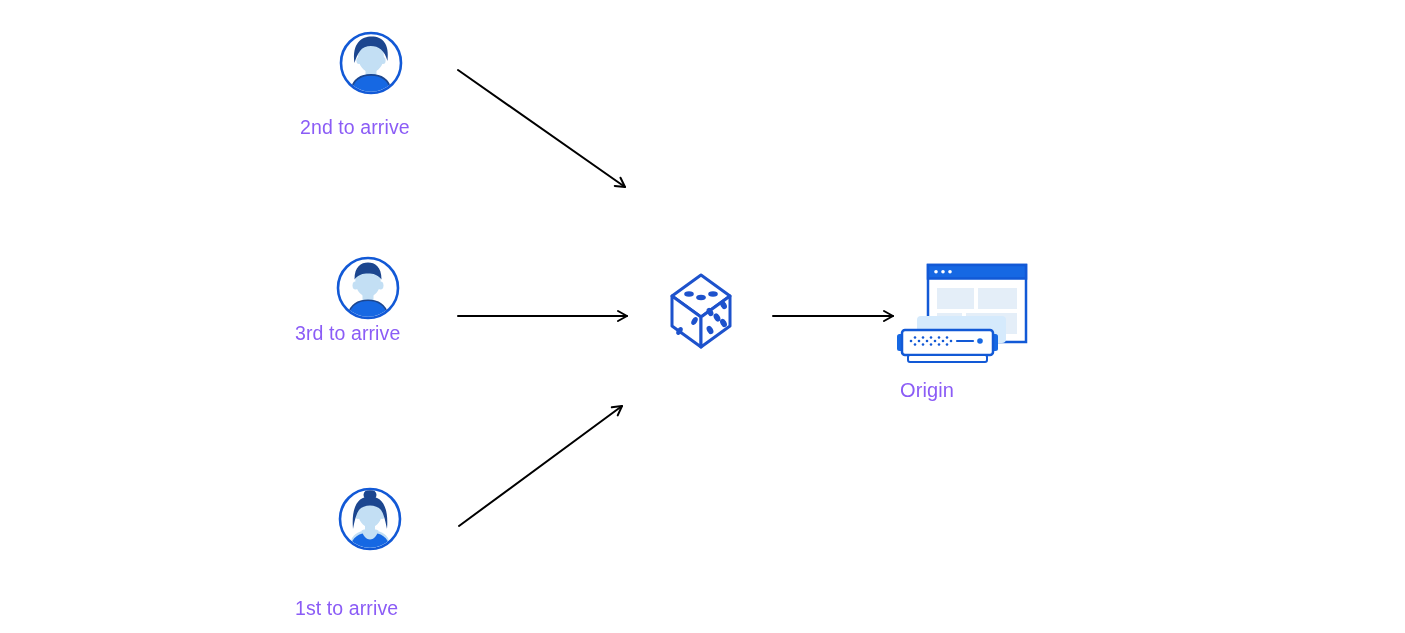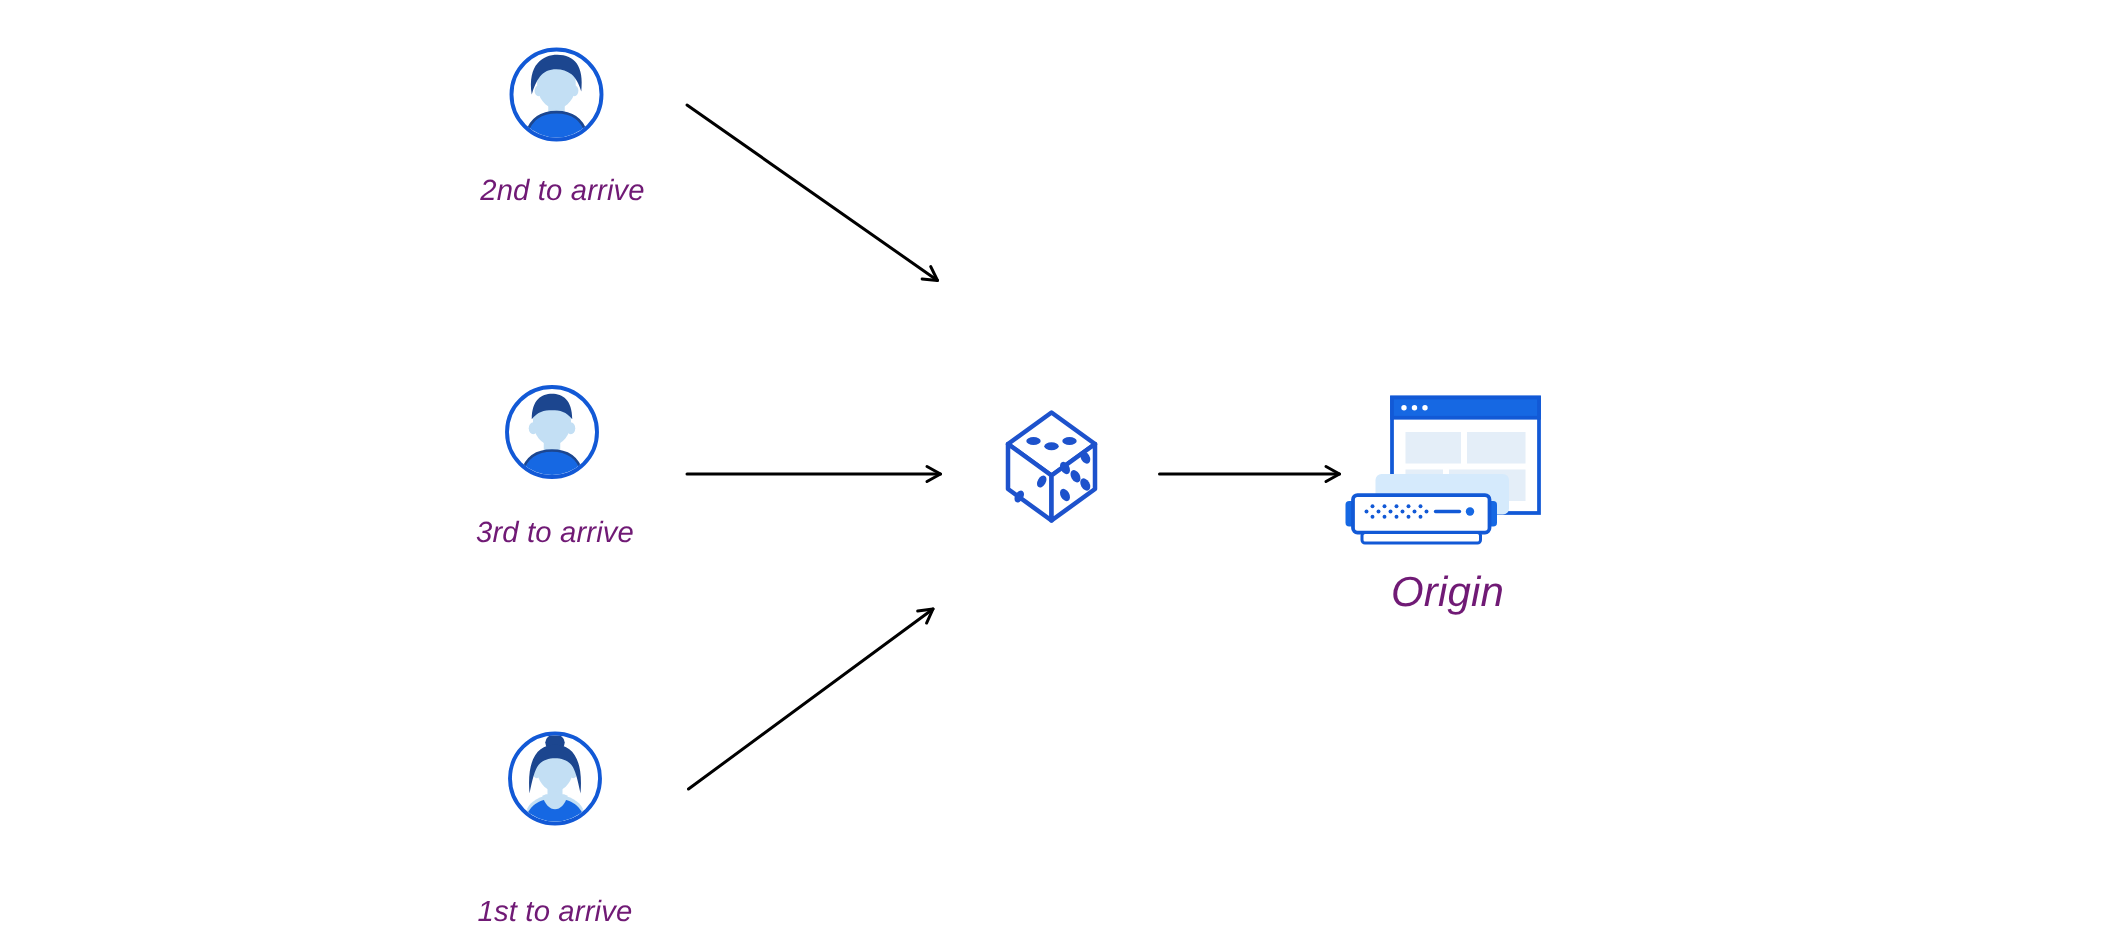--- a/index.html
+++ b/index.html
@@ -3,22 +3,22 @@
 <meta charset="utf-8">
 <style>
   html,body{margin:0;padding:0;background:#ffffff;}
   .canvas{
     position:relative;width:1405px;height:633px;background:#ffffff;
     overflow:hidden;font-family:"Liberation Sans",sans-serif;
   }
   .edges-layer{position:absolute;left:0;top:0;width:1405px;height:633px;}
   .node{position:absolute;}
   .node-label{
-    position:absolute;text-align:center;color:#701a75;
-    font-size:19.5px;line-height:1.2;letter-spacing:0.1px;font-style:italic;
+    position:absolute;text-align:left;color:#8b5cf6;
+    font-size:19.5px;line-height:1.2;letter-spacing:0.1px;
   }
   .edge-line{stroke:#000000;stroke-width:2;stroke-linecap:round;}
 </style>
 </head>
 <body>
 
 <div class="canvas">
 
   <svg class="edges-layer" viewBox="0 0 1405 633">
     <defs>
@@ -65,21 +65,21 @@
         <ellipse cx="19.5" cy="29.5" rx="3" ry="4" fill="#c3dff4"></ellipse>
         <ellipse cx="44.5" cy="29.5" rx="3" ry="4" fill="#c3dff4"></ellipse>
         <rect x="26.5" y="34" width="11" height="13" fill="#c3dff4"></rect>
         <path d="M32,10.5 C40.5,10.5 45.3,17.5 44.6,26.5 C44,33.8 39.8,40 32,41.5 C24.2,40 20,33.8 19.4,26.5 C18.7,17.5 23.5,10.5 32,10.5 Z" fill="#c3dff4"></path>
         <path d="M32,44 C20,44 13,50.5 11,64 L53,64 C51,50.5 44,44 32,44 Z" fill="#1668e3"></path>
         <path d="M12,58.5 C15,48.5 22,44.3 32,44.3 C42,44.3 49,48.5 52,58.5" stroke="#1c468f" stroke-width="1.6" fill="none"></path>
         <path d="M18.5,23.5 C18.5,10.5 25,6.5 32,6.5 C39,6.5 45.5,10.5 45.5,23.5 C41.5,18.5 37.5,17.5 32,17.5 C26.5,17.5 22.5,18.5 18.5,23.5 Z" fill="#1c468f"></path>
       </g>
     </svg>
   </div>
-  <div class="node-label" style="left:295px;top:344px;width:150px;">3rd to arrive</div>
+  <div class="node-label" style="left:295px;top:322px;width:150px;">3rd to arrive</div>
 
   <div class="node" style="left:338px;top:487px;">
     <svg width="64" height="64" viewBox="0 0 64 64">
       <defs>
           <clipPath id="clipC">
             <circle cx="32" cy="32" r="28.7"></circle>
           </clipPath>
         </defs>
       <circle cx="32" cy="32" r="30" fill="#ffffff" stroke="#1259d6" stroke-width="2.6"></circle>
       <g clip-path="url(#clipC)">
@@ -155,15 +155,15 @@
         <circle cx="21" cy="88.5" r="1.3"></circle>
           <circle cx="29" cy="88.5" r="1.3"></circle>
           <circle cx="37" cy="88.5" r="1.3"></circle>
           <circle cx="45" cy="88.5" r="1.3"></circle>
           <circle cx="53" cy="88.5" r="1.3"></circle>
       </g>
       <line x1="63" y1="85" x2="79" y2="85" stroke="#1259d6" stroke-width="2.2" stroke-linecap="round"></line>
       <circle cx="86" cy="85" r="2.8" fill="#1668e3"></circle>
     </svg>
   </div>
-  <div class="node-label" style="left:900px;top:378px;width:130px;font-size:28px;">Origin</div>
+  <div class="node-label" style="left:900px;top:378px;width:130px;font-size:20px;">Origin</div>
 
 </div>
 
 </body></html>

